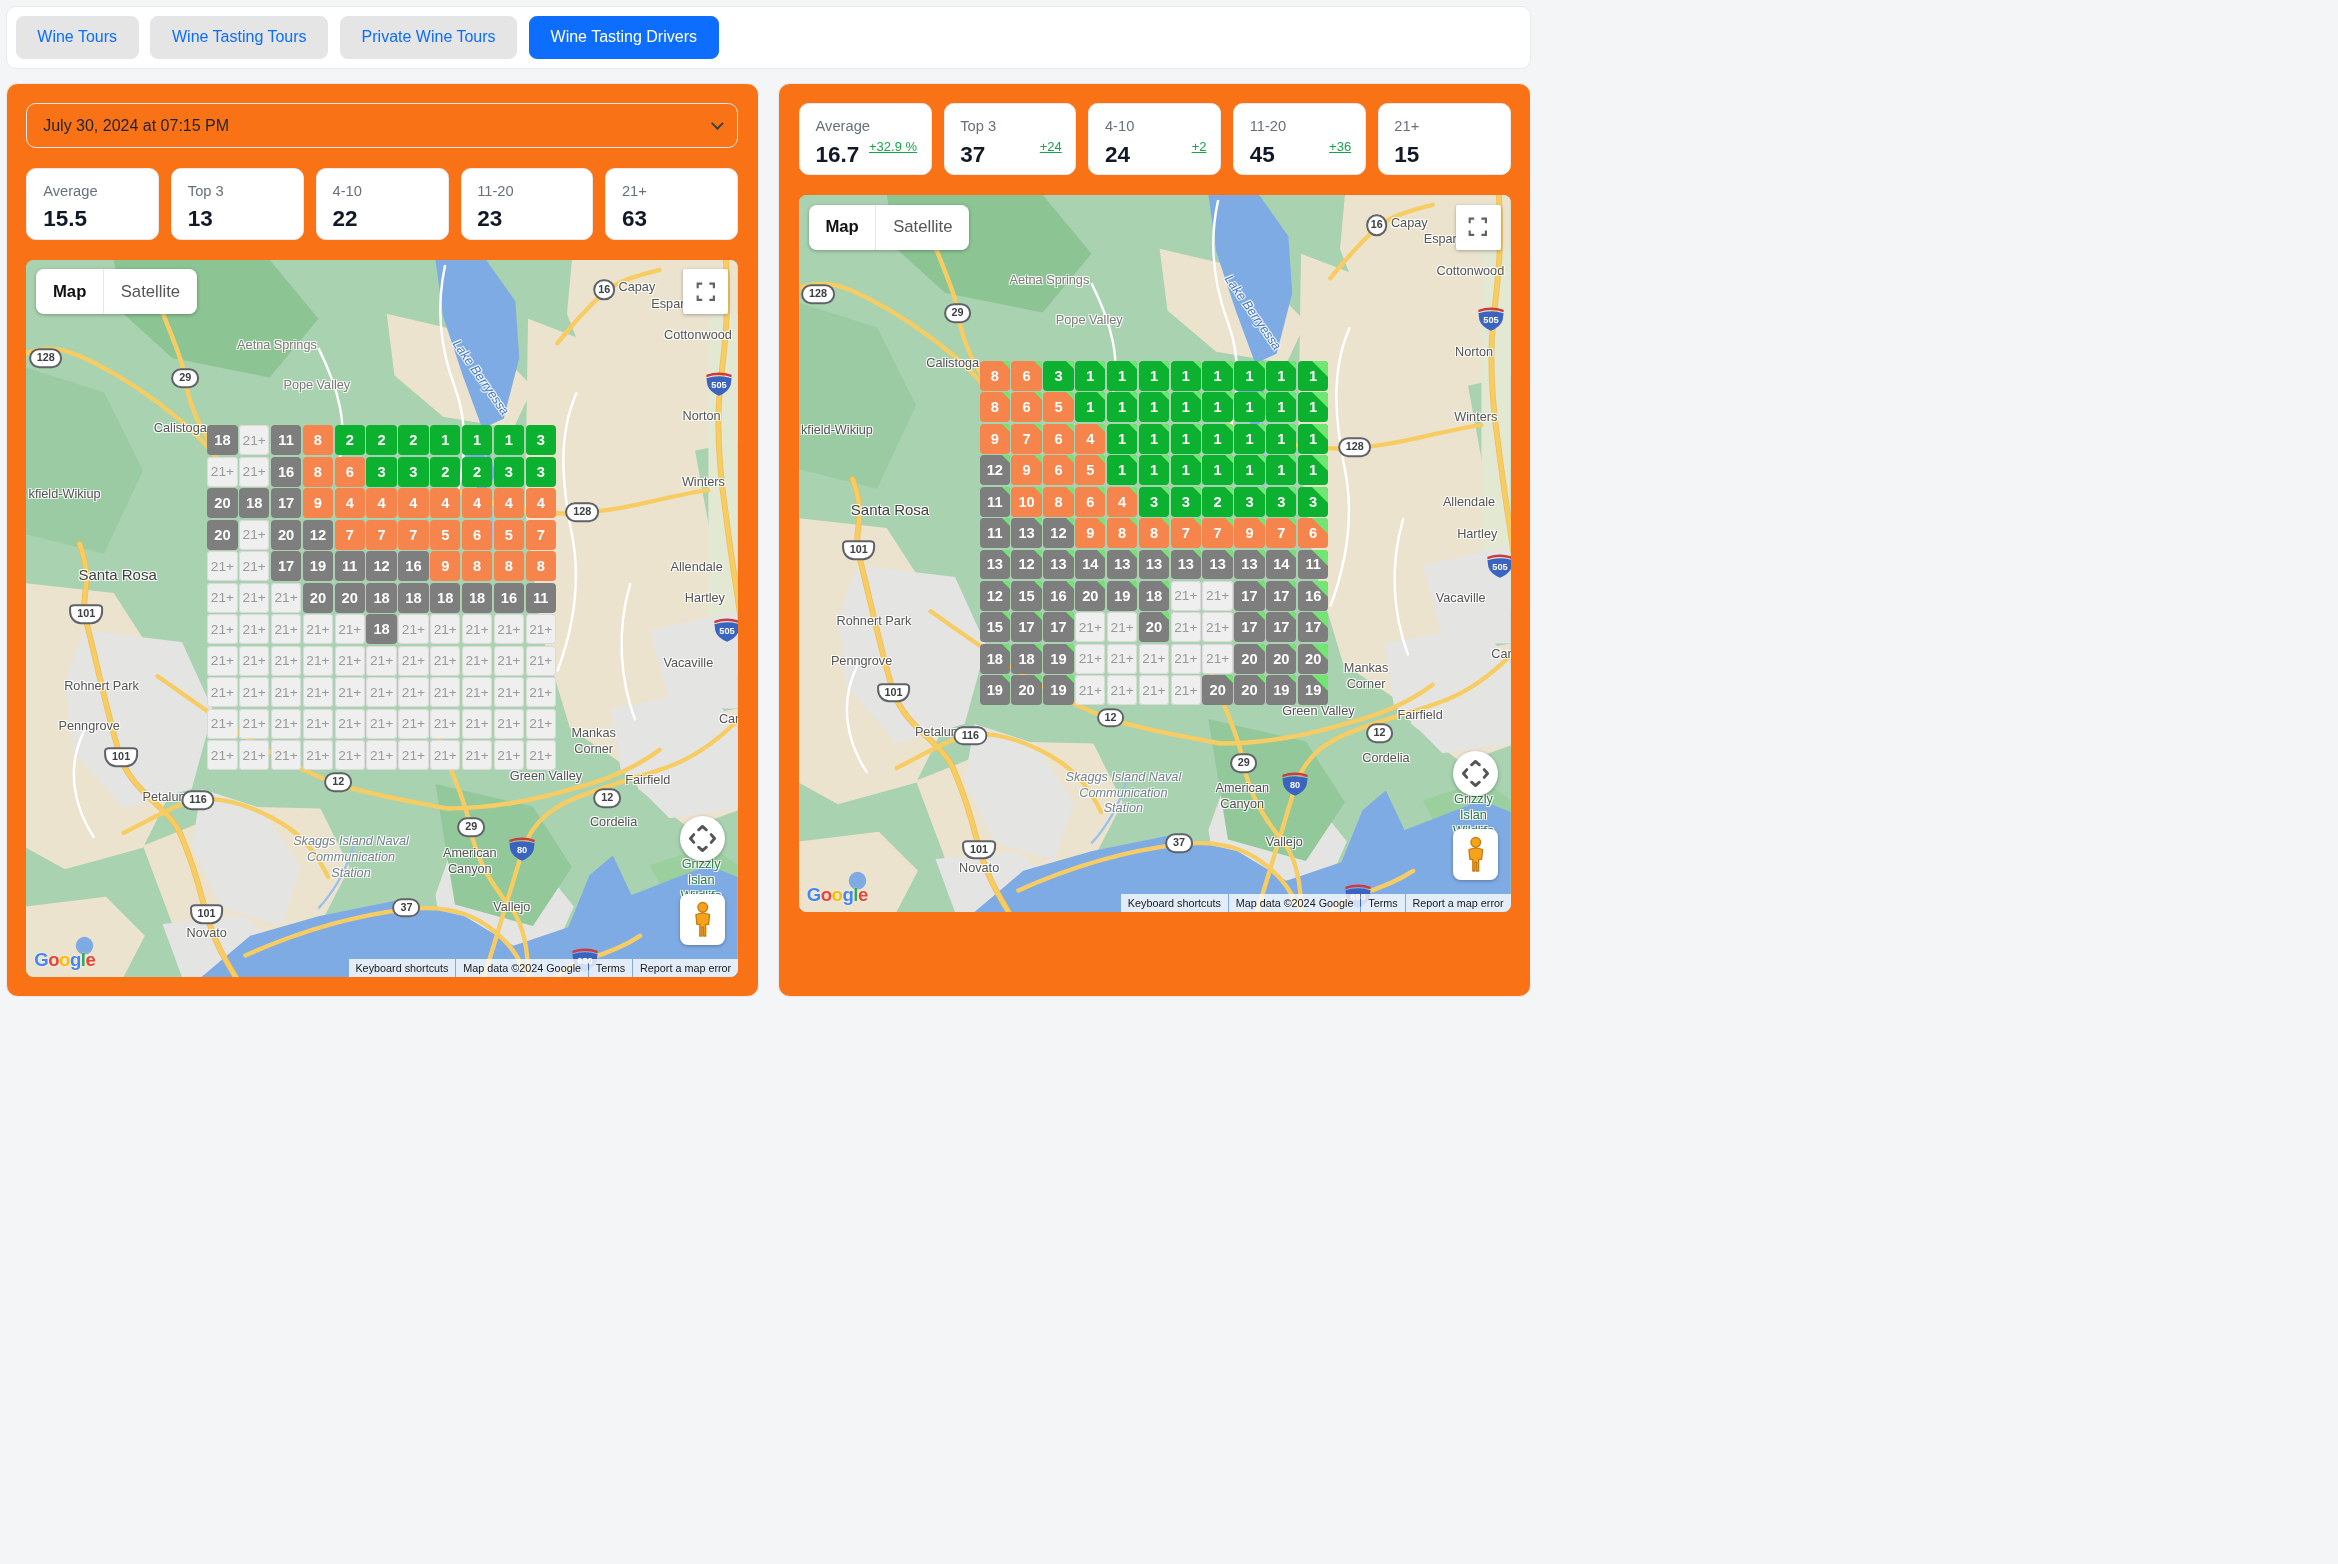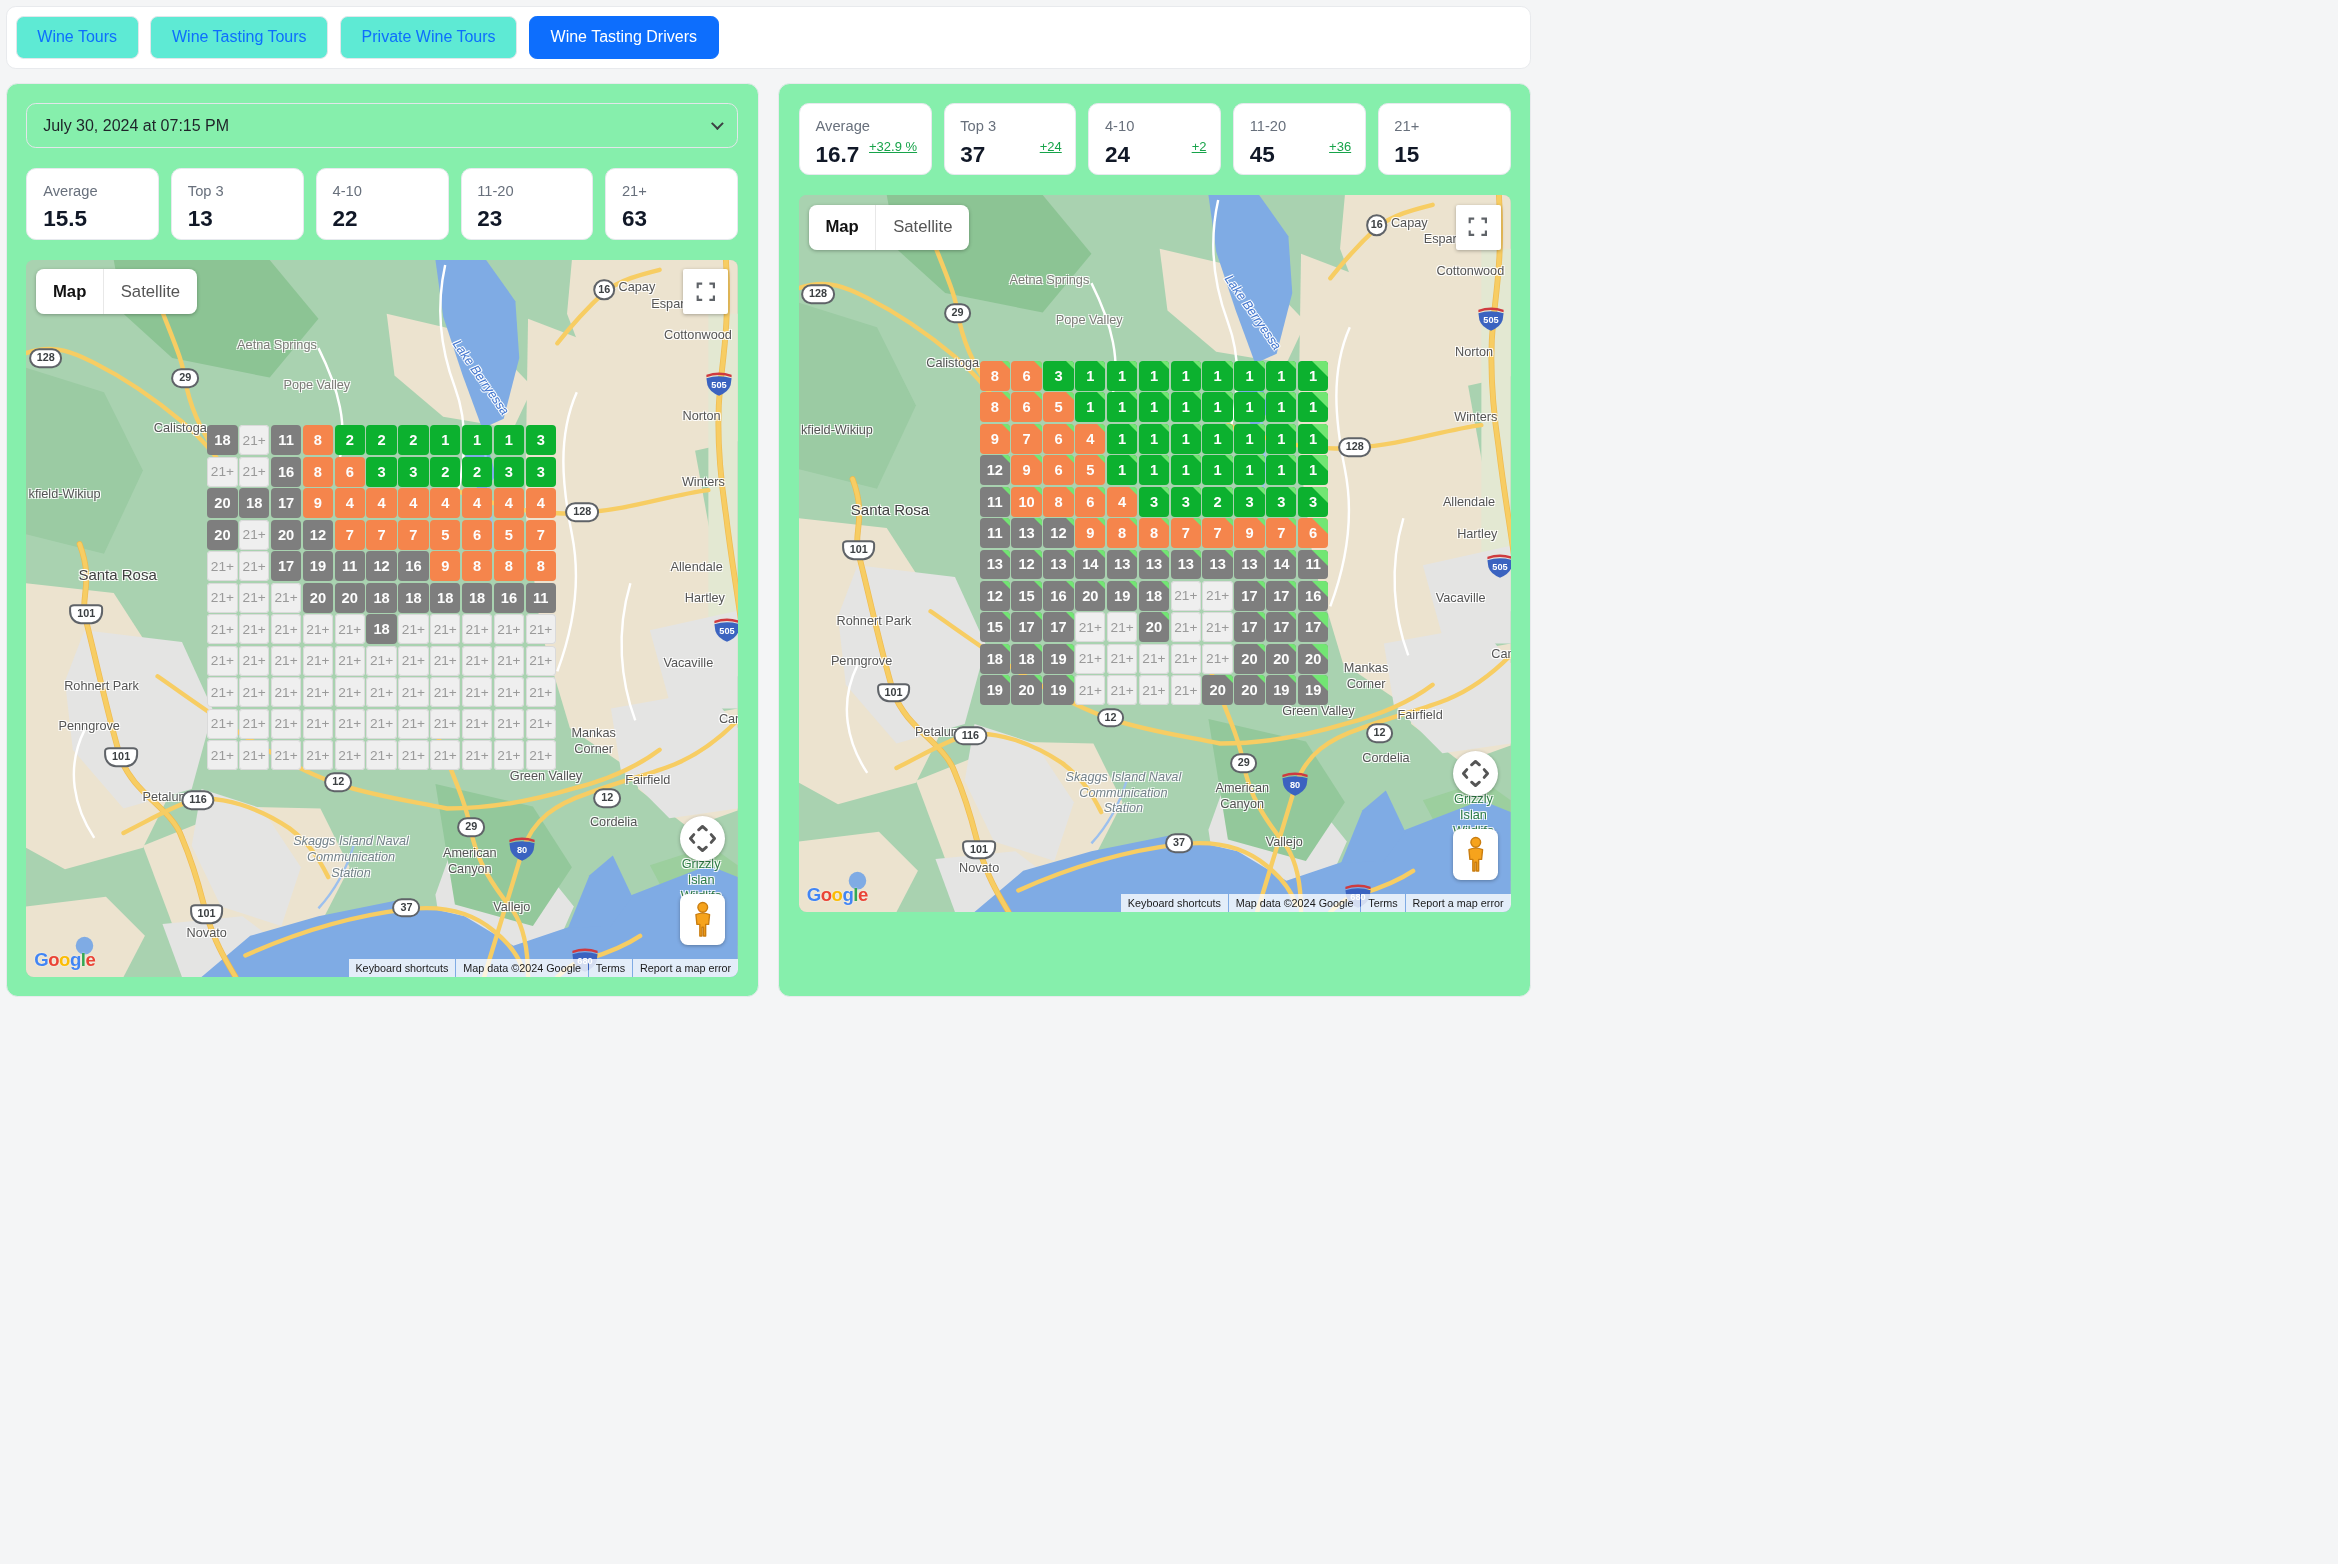--- a/index.html
+++ b/index.html
@@ -11,27 +11,27 @@
     color: #212529;
   }
   
   .tabsbar {
     background: #fff; border: 1px solid #e8eaed; border-radius: 9.8px;
     padding: 8.8px; display: flex; gap: 11.8px; margin-bottom: 13.7px;
   }
   .tab {
     font-family: "Liberation Sans", sans-serif;
     font-size: 16px; padding: 11.8px 20.6px; border-radius: 7.8px;
-    border: 1px solid #e2e6ea; background: #5eead4; color: #0d6efd; cursor: pointer;
+    border: 1px solid #e2e6ea; background: #e5e5e5; color: #0d6efd; cursor: pointer;
   }
   .tab.active { background: #0d6efd; border-color: #0d6efd; color: #fff; }
   
   .panels { display: flex; gap: 19.6px; }
   .panel {
-    flex: 1; background: #86efac; border: 1px solid #e8eaed; border-radius: 11.8px;
+    flex: 1; background: #f97316; border: 1px solid #e8eaed; border-radius: 11.8px;
     padding: 19.6px;
   }
   .datebox {
     border: 1px solid #e3e6ea; border-radius: 9.8px; height: 45px;
     display: flex; align-items: center; justify-content: space-between;
     padding: 0 15.7px; font-size: 16px; color: #1f2329; cursor: pointer;
     margin-bottom: 19.6px;
   }
   .chev {
     width: 8.8px; height: 8.8px; border-right: 2px solid #3c4043; border-bottom: 2px solid #3c4043;

